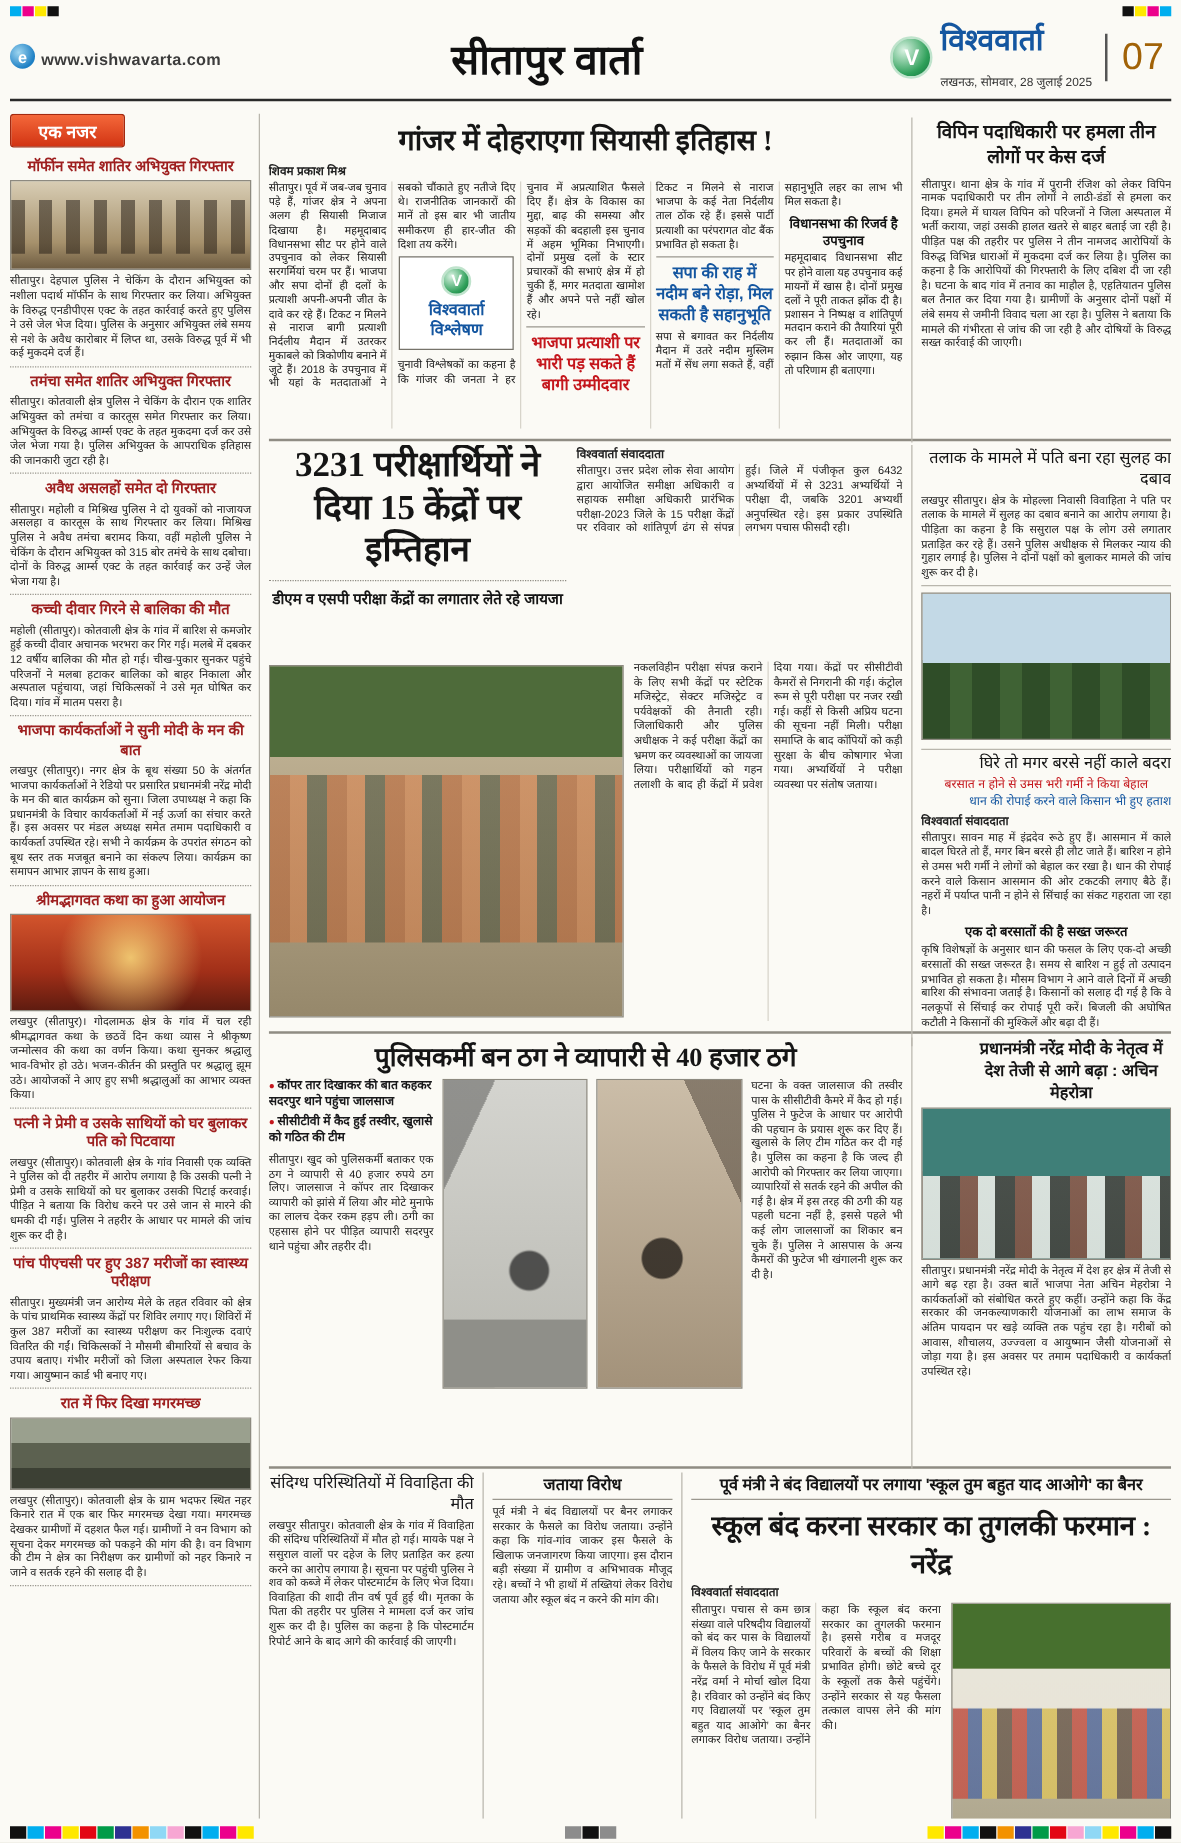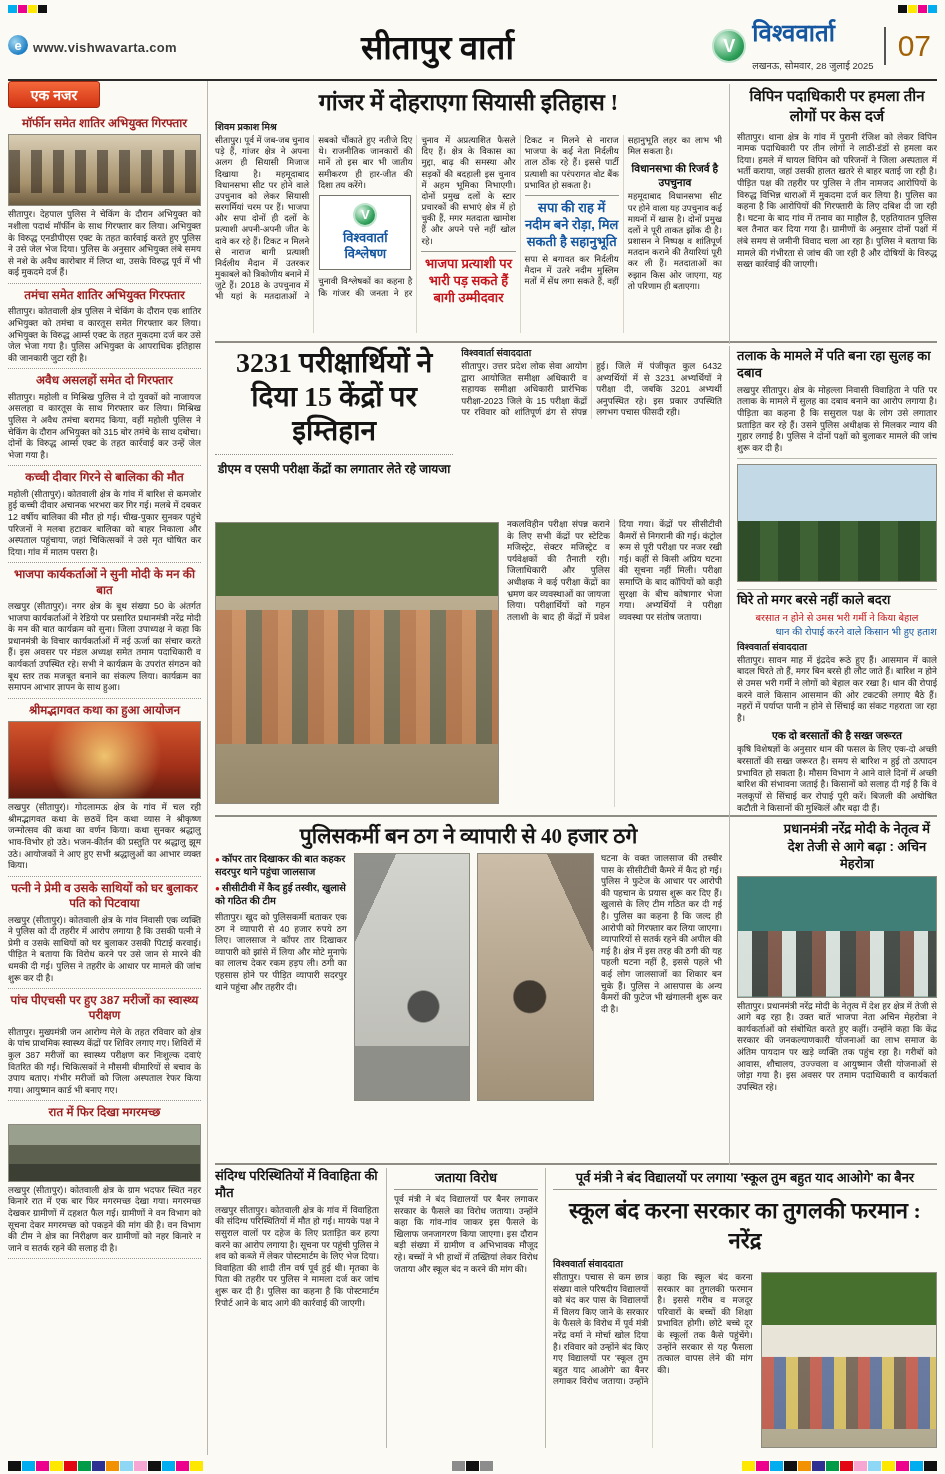--- a/index.html
+++ b/index.html
@@ -25,21 +25,21 @@
   .page-title { text-align:center; font-size:33px; font-weight:bold; color:#101010; font-family:"Liberation Serif","DejaVu Serif",serif; }
   .mast-right { display:flex; align-items:center; justify-content:flex-end; gap:10px; }
   .brand-block { display:flex; align-items:center; gap:6px; }
   .v-logo { width:34px; height:34px; border-radius:50%; background:radial-gradient(circle at 30% 30%, #d9f2e2, #2fa05a 65%, #11703a); color:#fff; font-weight:bold; font-size:18px; display:flex; align-items:center; justify-content:center; border:2px solid #bfe3cc; }
   .brand-text { display:flex; flex-direction:column; align-items:flex-start; }
   .brand { color:#1456a0; font-weight:bold; font-size:24px; line-height:1.05; }
   .edition { font-size:9.5px; color:#333; margin-top:14px; }
   .page-num { font-size:30px; font-weight:normal; color:#a16207; border-left:2px solid #555; padding:2px 6px 2px 12px; }
 
   
-  .content { display:grid; grid-template-columns:200px 1fr; gap:7px; flex:1; padding-top:0; overflow:hidden; }
+  .content { display:grid; grid-template-columns:200px 1fr; gap:7px; flex:1; padding-top:10px; overflow:hidden; }
   .one-glance { border-right:1px solid #b9b6ad; padding-right:6px; overflow:hidden; }
   .section-header { background:linear-gradient(180deg,#f4683a,#d23413); color:#fff; font-weight:bold; font-size:14px; text-align:center; width:92px; padding:3px 4px; border:1px solid #a32a10; border-radius:3px; margin-bottom:4px; }
   .brief { border-bottom:1px dotted #9a978e; padding:4px 0; }
   .brief h3 { color:#9e1f1f; font-size:11.8px; line-height:1.3; text-align:center; margin-bottom:3px; }
   .brief p, .body-text { font-size:8.8px; line-height:1.32; text-align:justify; color:#1c1c1c; }
   .photo { border:1px solid #8d8a80; margin:3px 0; }
 
   
   .ph-arrest { height:72px; background:
       repeating-linear-gradient(90deg, rgba(40,32,24,.55) 0 11px, rgba(0,0,0,0) 11px 22px) 0 55%/100% 62% no-repeat,
@@ -109,21 +109,21 @@
   .exam-subhead { font-size:12px; font-weight:bold; text-align:center; border-top:1px dotted #8f8c83; margin-top:6px; padding-top:5px; }
   .exam-top-right { flex:1; overflow:hidden; }
   .cols2 { column-count:2; column-gap:9px; column-rule:1px solid #d7d4ca; }
   .exam-bottom { display:flex; gap:8px; height:288px; margin-top:5px; overflow:hidden; }
   .exam-bottom .photo { width:56%; height:auto; }
   .exam-bottom .body-wrap { flex:1; overflow:hidden; }
 
   
   .right-stack section { border-bottom:1px solid #b9b6ad; padding:2px 0 4px; }
   .right-stack section:last-child { border-bottom:none; }
-  .small-headline { font-size:13px; font-weight:bold; text-align:left; line-height:1.3; margin-bottom:3px; }
+  .small-headline { font-size:13px; font-weight:normal; text-align:right; line-height:1.3; margin-bottom:3px; }
   .weather-bullet { font-size:9.8px; font-weight:normal; line-height:1.3; text-align:center; margin:1px 0; }
   .wb1 { color:#c4161c; } .wb2 { color:#1456a0;text-align:right; }
   .weather-body { height:168px; overflow:hidden; margin-top:2px; }
 
   
   .fraud-headline { font-size:21px; font-weight:bold; text-align:center; margin:1px 0 4px; font-family:"Liberation Serif","DejaVu Serif",serif; }
   .fraud-grid { display:grid; grid-template-columns:26% 23% 23% 1fr; gap:7px; height:300px; overflow:hidden; }
   .bullet-item { font-size:9.8px; font-weight:bold; line-height:1.3; margin-bottom:4px; color:#18181a; }
   .bullet-item::before { content:"● "; color:#c4161c; font-size:8px; }
   .fraud-grid .photo { margin:0; }
@@ -132,21 +132,21 @@
   .modi h3 { font-size:13px; font-weight:bold; text-align:center; line-height:1.35; margin-bottom:3px;margin-left:40px; }
   .modi .body-text { height:164px; overflow:hidden; }
 
   
   .death h3 { color:#17171a; }
   .death .body-text, .protest-body { height:205px; overflow:hidden; }
   .protest-label { font-size:13px; font-weight:bold; text-align:center; border-bottom:1px solid #9a978e; padding-bottom:3px; margin-bottom:4px; }
   .school-kicker { font-size:13px; font-weight:bold; text-align:center; border-bottom:1px solid #9a978e; padding-bottom:3px; }
   .school-headline { font-size:22px; font-weight:bold; text-align:center; margin:4px 0 3px; font-family:"Liberation Serif","DejaVu Serif",serif; }
   .school-flex { display:flex; gap:8px; height:176px; overflow:hidden; }
-  .school-flex .body-wrap { width:52%; overflow:hidden; }
+  .school-flex .body-wrap { width:52%; overflow:hidden;font-family:Liberation Serif, serif; }
   .school-flex .photo { flex:1; margin:0; }
   .brief h3, .small-headline, .attack h2, .modi h3 { font-family:"Liberation Sans","DejaVu Sans",sans-serif; }
 </style>
 </head>
 <body>
 
 <div class="page">
 
   <div class="reg-strip top">
     <div class="reg-group">

